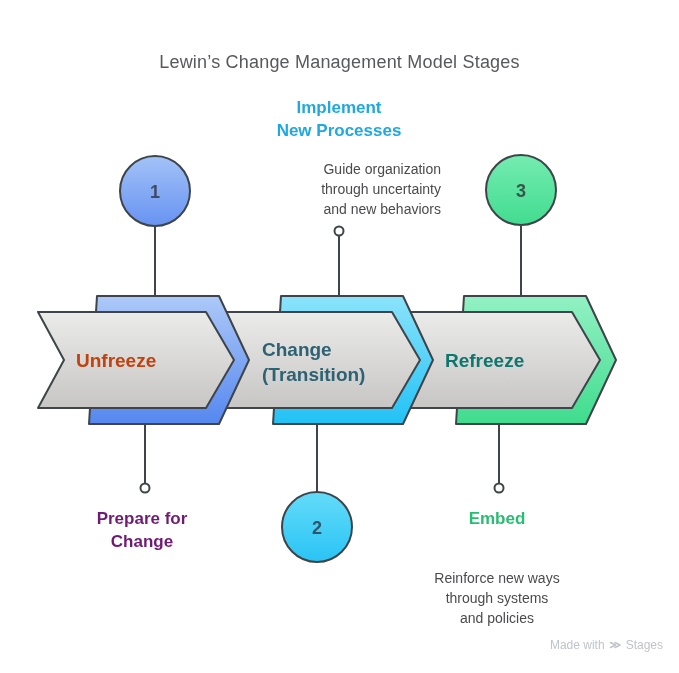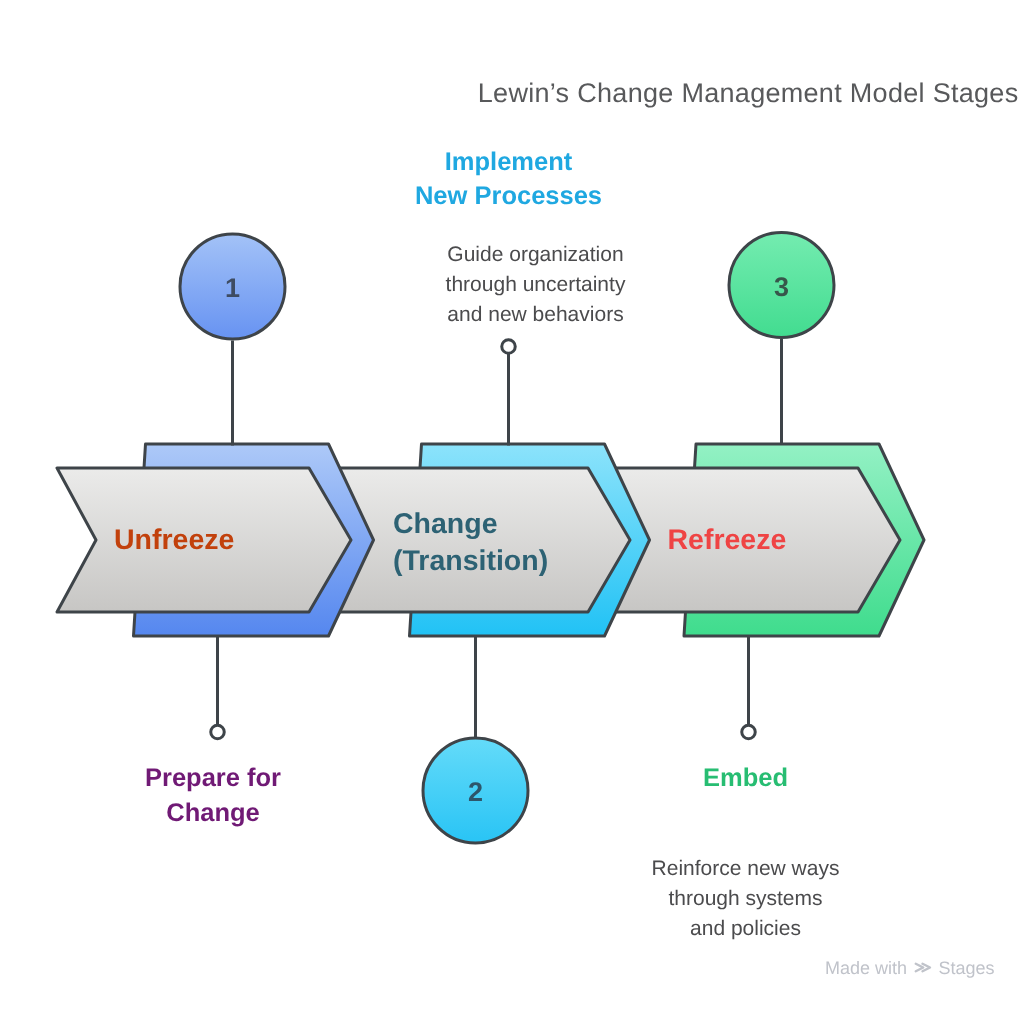--- a/index.html
+++ b/index.html
@@ -7,34 +7,34 @@
     position:relative;
     width:679px;height:673px;
     background:#ffffff;
     font-family:"Liberation Sans", sans-serif;
     overflow:hidden;
   }
   #diagram-svg{position:absolute;left:0;top:0;}
   .txt{position:absolute;white-space:nowrap;}
   .center{text-align:center;}
   .page-title{
-    left:0;top:52px;width:679px;text-align:right;
+    left:0;top:52px;width:679px;text-align:center;
     font-size:18px;color:#58595B;letter-spacing:.2px;
   }
   .callout-title{font-size:17px;font-weight:bold;line-height:23px;text-align:center;}
   .callout-desc{font-size:14px;color:#4B4B4D;line-height:20px;}
   .c-blue{color:#701a75;}
   .c-cyan{color:#1FA8E1;}
   .c-green{color:#27BD72;}
   .arrow-label{font-size:19px;font-weight:bold;line-height:25px;}
   .lbl-unfreeze{left:76px;top:348px;color:#c2410c;}
   .lbl-change{left:262px;top:337px;color:#2D6274;}
-  .lbl-refreeze{left:445px;top:348px;color:#ef4444;}
+  .lbl-refreeze{left:445px;top:348px;color:#0f766e;}
   .top-title{left:239px;top:96px;width:200px;}
-  .top-desc{left:257px;top:159px;width:200px;}
+  .top-desc{left:241px;top:159px;width:200px;text-align:right;}
   .s1-title{left:42px;top:507px;width:200px;}
   .s1-desc{left:42px;top:568px;width:200px;}
   .s3-title{left:397px;top:507px;width:200px;}
   .s3-desc{left:397px;top:568px;width:200px;}
   .circle-num{
     position:absolute;width:44px;text-align:center;
     font-size:18px;font-weight:bold;
   }
   .num1{left:133px;top:182px;color:#3E4C63;}
   .num2{left:295px;top:518px;color:#2D566B;}

